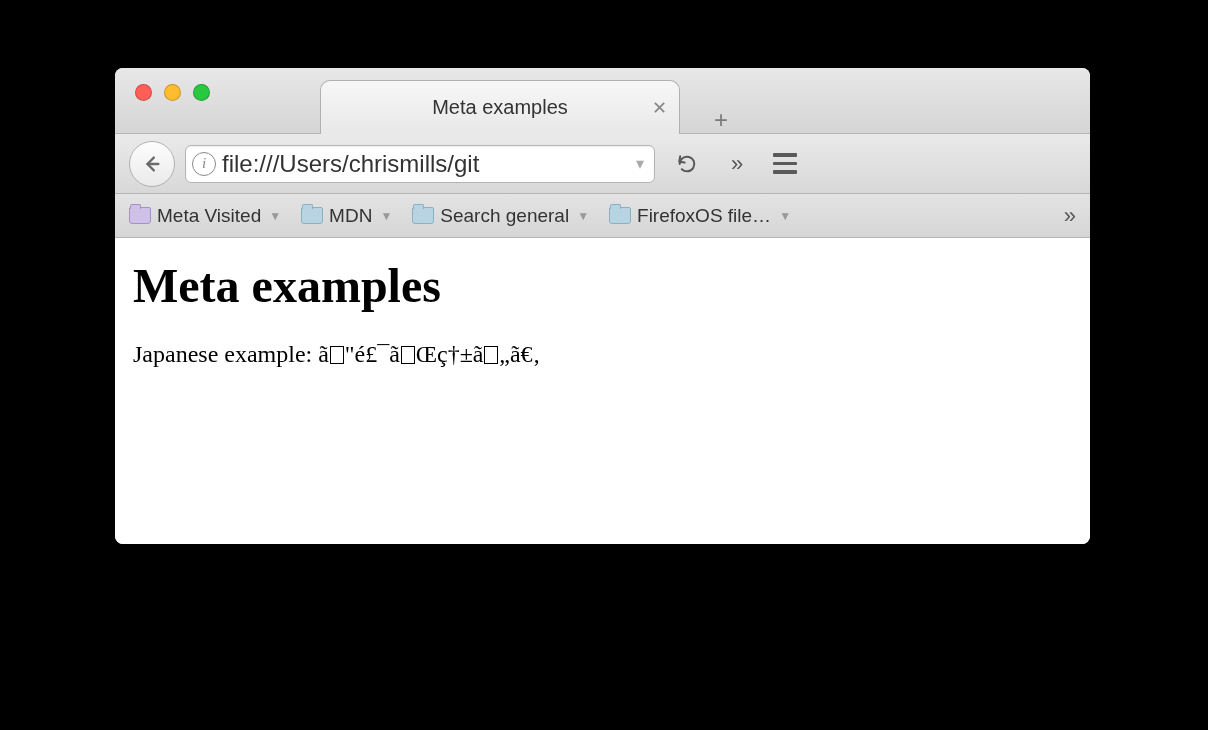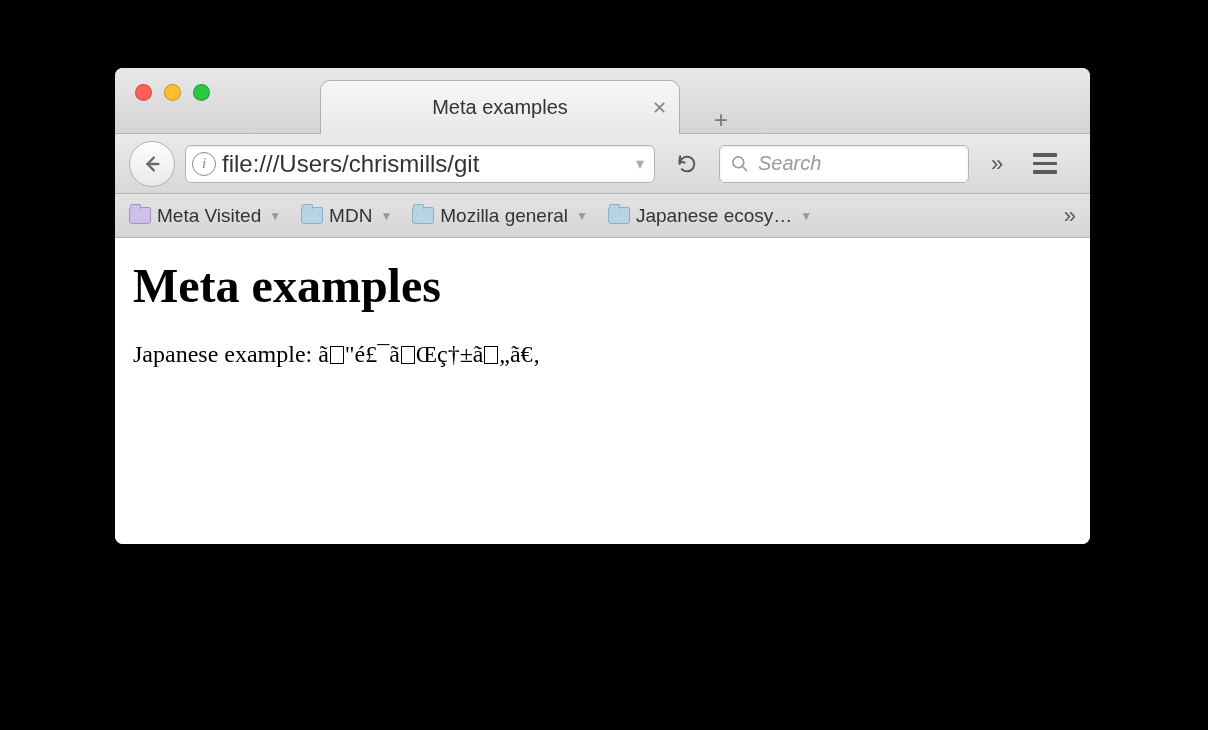--- a/index.html
+++ b/index.html
@@ -251,27 +251,20 @@
       <span class="info-icon">i</span>
       <span class="url-text">file:///Users/chrismills/git</span>
       <span class="url-drop">▾</span>
     </div>
     <div class="reload-btn">
       <svg viewBox="0 0 24 24">
           <path d="M4 12a8 8 0 1 1 2.34 5.66" stroke="#5a5a5a" stroke-width="2.2" fill="none" stroke-linecap="round"></path>
           <path d="M4 4v6h6" stroke="#5a5a5a" stroke-width="2.2" fill="none" stroke-linecap="round" stroke-linejoin="round" transform="rotate(10 7 7)"></path>
         </svg>
     </div>
-    <div class="searchbar">
-      <svg viewBox="0 0 24 24">
-          <circle cx="10" cy="10" r="6.5" stroke="#9a9a9a" stroke-width="2" fill="none"></circle>
-          <path d="M15 15l5 5" stroke="#9a9a9a" stroke-width="2" stroke-linecap="round"></path>
-        </svg>
-      <input class="search-input" placeholder="Search" style="">
-    </div>
     <div class="overflow-chevron">»</div>
     <div class="menu-btn">
       <span></span>
       <span></span>
       <span></span>
     </div>
   </div>
 
   <div class="bookmarks">
     <div class="bm-item">
@@ -279,26 +272,26 @@
       <span>Meta Visited</span>
       <span class="bm-drop">▼</span>
     </div>
     <div class="bm-item">
       <span class="folder"></span>
       <span>MDN</span>
       <span class="bm-drop">▼</span>
     </div>
     <div class="bm-item">
       <span class="folder"></span>
-      <span>Mozilla general</span>
+      <span>Search general</span>
       <span class="bm-drop">▼</span>
     </div>
     <div class="bm-item">
       <span class="folder"></span>
-      <span>Japanese ecosy…</span>
+      <span>FirefoxOS file…</span>
       <span class="bm-drop">▼</span>
     </div>
     <div class="bm-overflow">»</div>
   </div>
 
   <div class="content">
     <h1>Meta examples</h1>
     <p>
       <span>Japanese example: </span><span id="mojibake">ã<span class="tofu"></span>"é£¯ã<span class="tofu"></span>Œç†±ã<span class="tofu"></span>„ã€‚</span>
     </p>

